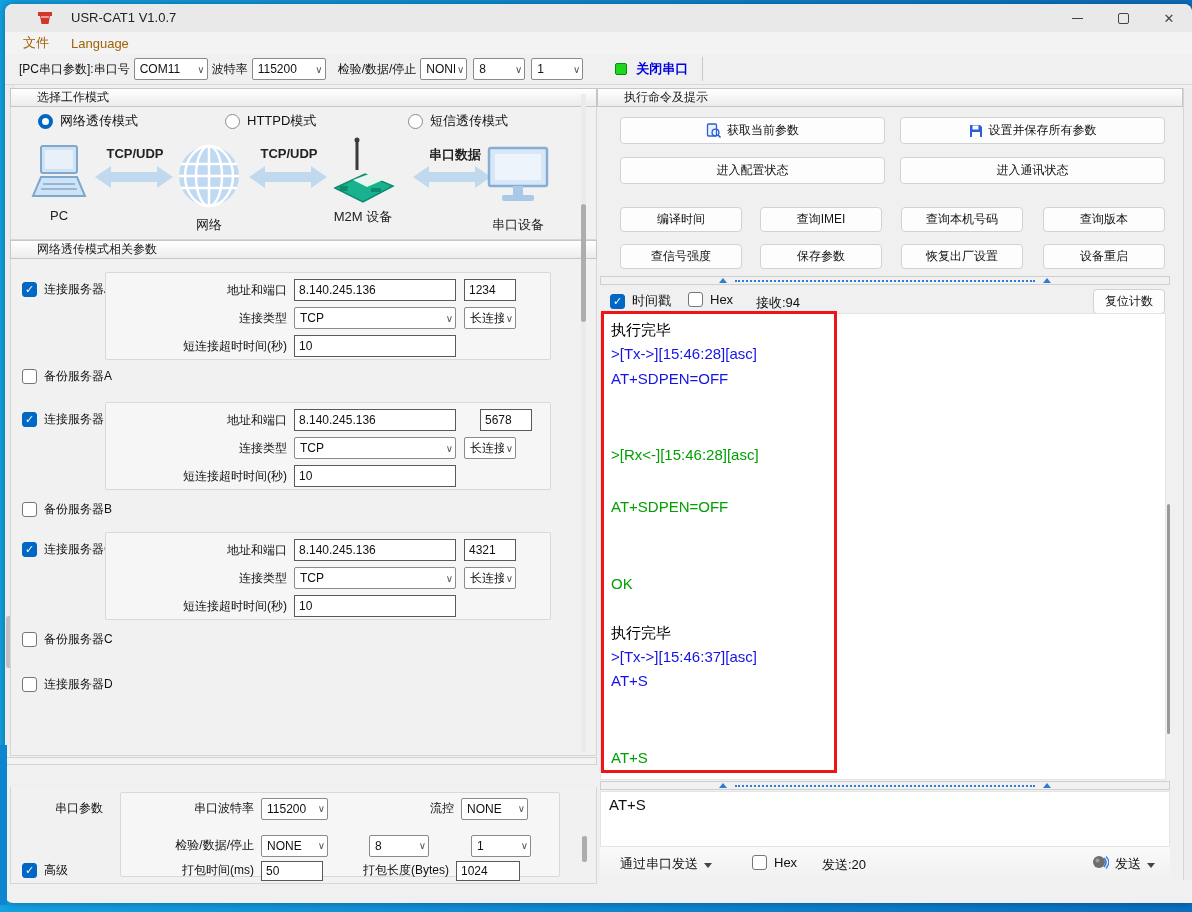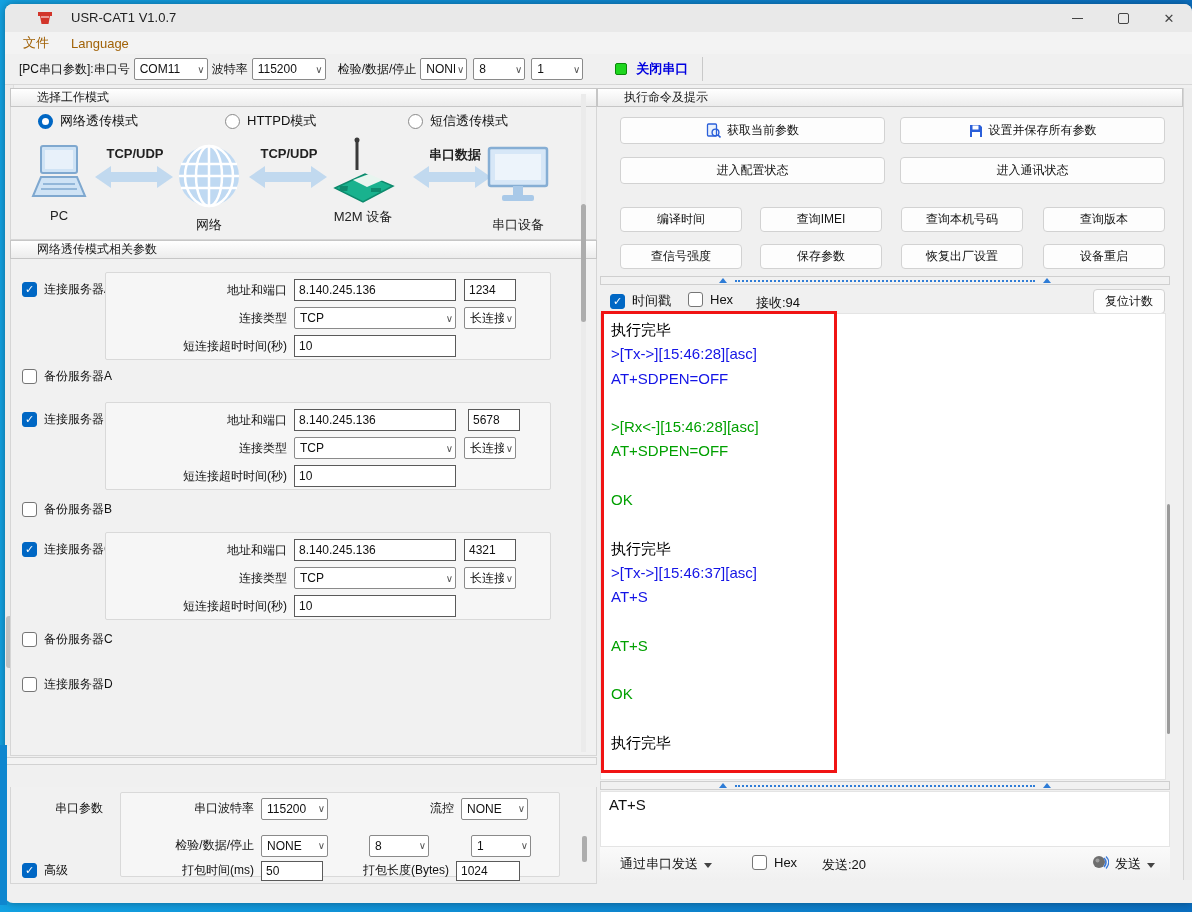--- a/index.html
+++ b/index.html
@@ -51,21 +51,21 @@
   .split { background:#F1F1F1; border:1px solid #CFCFCF; display:flex; align-items:center; justify-content:center; }
   .split .tri { width:0; height:0; border-left:4px solid transparent; border-right:4px solid transparent;
                 border-bottom:5px solid #2E7CD6; }
   .split .dots { width:300px; border-top:2px dotted #2E7CD6; margin:0 8px; }
   .scrolltrack { background:#ECECEC; }
   .scrollthumb { background:#C0C0C0; border-radius:3px; }
   
   .logbox { background:#fff; border:1px solid #E4E4E4; }
   .logline { height:24.3px; line-height:24.3px; font-size:15px; white-space:nowrap; }
   .logline.tx { color:#1414E6; }
-  .logline.rx { color:#00A000; }
+  .logline.rx { color:#00A000;margin-top:28px; }
   .logline.info { color:#000; }
   .annotation { border:3px solid #F01414; pointer-events:none; }
   .nodelabel { font-size:13px; color:#222; text-align:center; }
   .linklabel { font-size:13px; font-weight:bold; color:#222; text-align:center; }
   .status-dot { width:12px; height:12px; background:#1ED61E; border:1px solid #0a8a0a; border-radius:2px; }
   .caret-down { display:inline-block; width:0; height:0; border-left:4px solid transparent;
                 border-right:4px solid transparent; border-top:5px solid #444; margin-left:6px; }
   .vsep { width:1px; height:24px; background:#C9C9C9; }
 </style>
 </head>
@@ -235,21 +235,21 @@
   </div>
 
   <div class="cbrow abs" style="left:17px;top:407px">
     <span class="cb checked"></span>
     <span>连接服务器B</span>
   </div>
   <div class="fbox abs" style="left:100px;top:398px;width:446px;height:88px">
     <div class="frow">
       <span class="flabel">地址和端口</span>
       <span class="input" style="width:162px">8.140.245.136</span>
-      <span class="input" style="width:52px;margin-left:12px">5678</span>
+      <span class="input" style="width:52px;margin-left:24px">5678</span>
     </div>
     <div class="frow">
       <span class="flabel">连接类型</span>
       <span class="combo" style="width:162px">
             <span class="val">TCP</span>
             <span class="chev"></span>
           </span>
       <span class="combo" style="width:52px;margin-left:8px">
             <span class="val">长连接</span>
             <span class="chev"></span>

